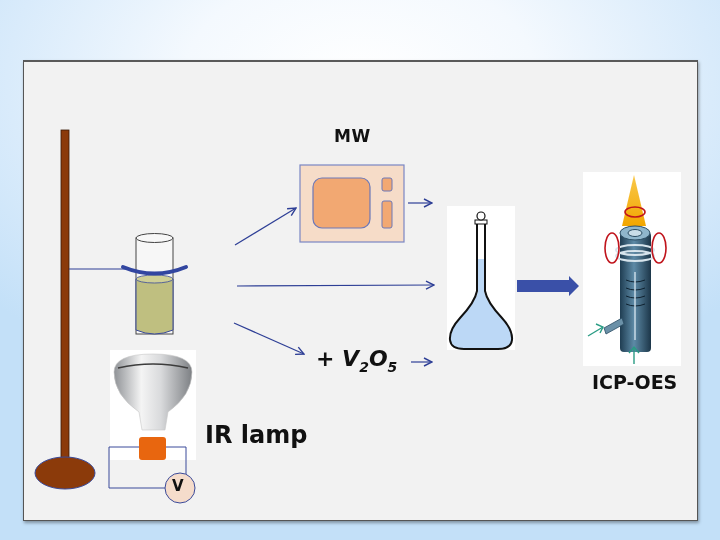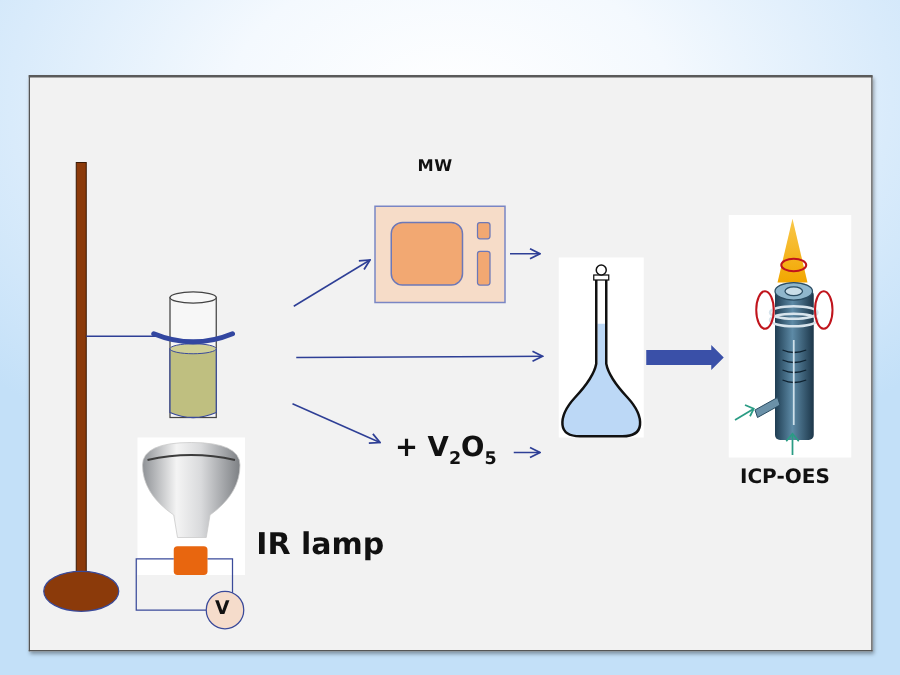--- a/index.html
+++ b/index.html
@@ -11,25 +11,25 @@
   .panel {
     position:absolute; left:23px; top:60px; width:673px; height:458px;
     background:#f2f2f2; border:1px solid #555; border-top:2px solid #5a5a5a;
     box-shadow: 1px 2px 3px rgba(0,0,0,0.35);
   }
   svg.scene { position:absolute; left:0; top:0; width:720px; height:540px; }
   .lbl {
     position:absolute; color:#111; font-family:"DejaVu Sans", sans-serif;
     font-weight:bold; white-space:nowrap;
   }
-  .lbl-mw { left:334px; top:126px; font-size:13px; letter-spacing:0.5px; }
-  .lbl-v2o5 { left:316px; top:346px; font-size:22px; }
+  .lbl-mw { left:334px; top:126px; font-size:17px; letter-spacing:0.5px; }
+  .lbl-v2o5 { left:316px; top:346px; font-size:22px;font-style:italic; }
   .lbl-v2o5 sub { font-size:14px; vertical-align:-6px; }
   .lbl-ir { left:205px; top:421px; font-size:24px; font-weight:bold; }
-  .lbl-icp { left:592px; top:371px; font-size:16px; }
+  .lbl-icp { left:592px; top:371px; font-size:19px; }
   .vm-label { position:absolute; left:172px; top:477px; font-size:15px; font-weight:bold; color:#111; }
 </style>
 </head>
 <body>
 
 <div class="panel"></div>
 
 <svg class="scene" viewBox="0 0 720 540">
   <defs>
     <marker id="ah" markerWidth="10" markerHeight="10" refX="9" refY="5" orient="auto" markerUnits="userSpaceOnUse">

